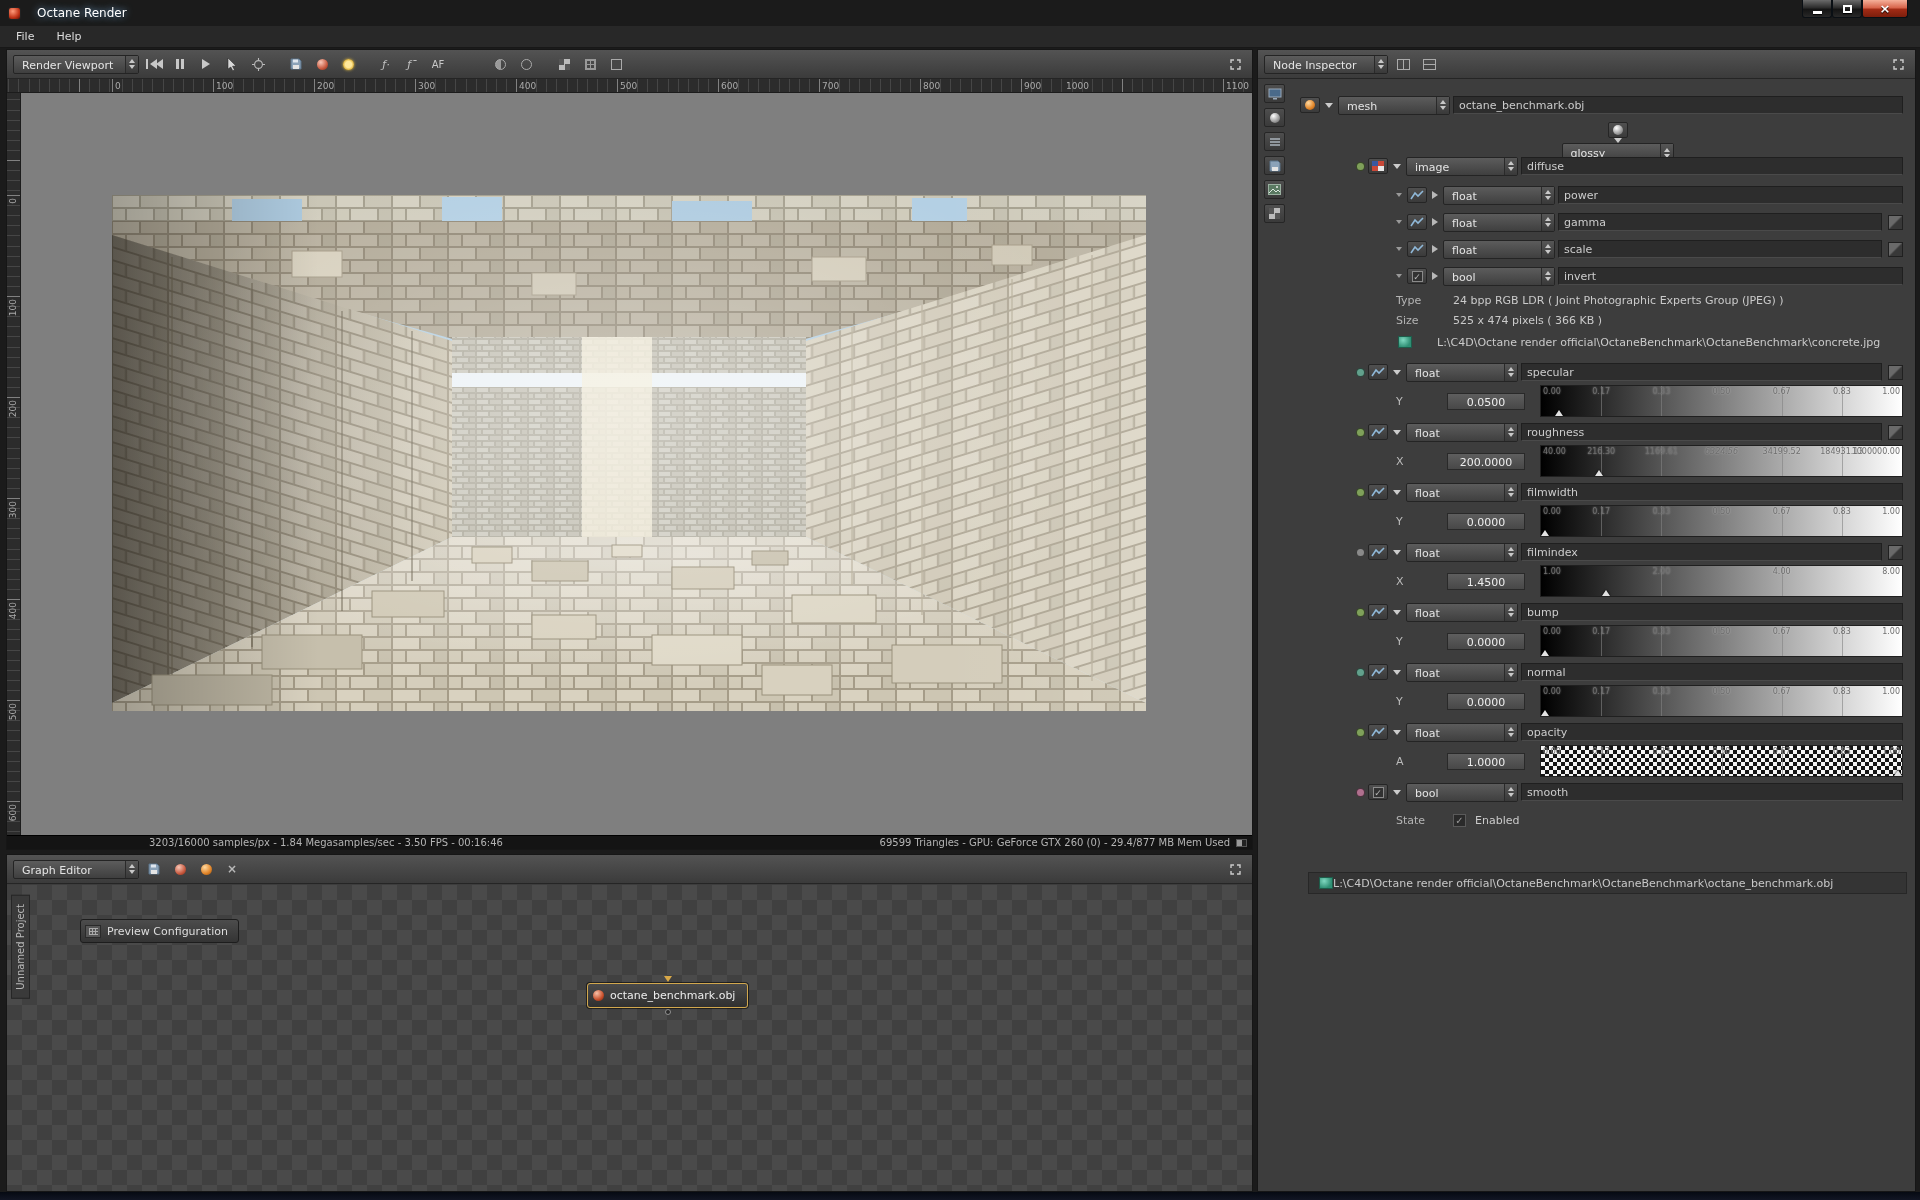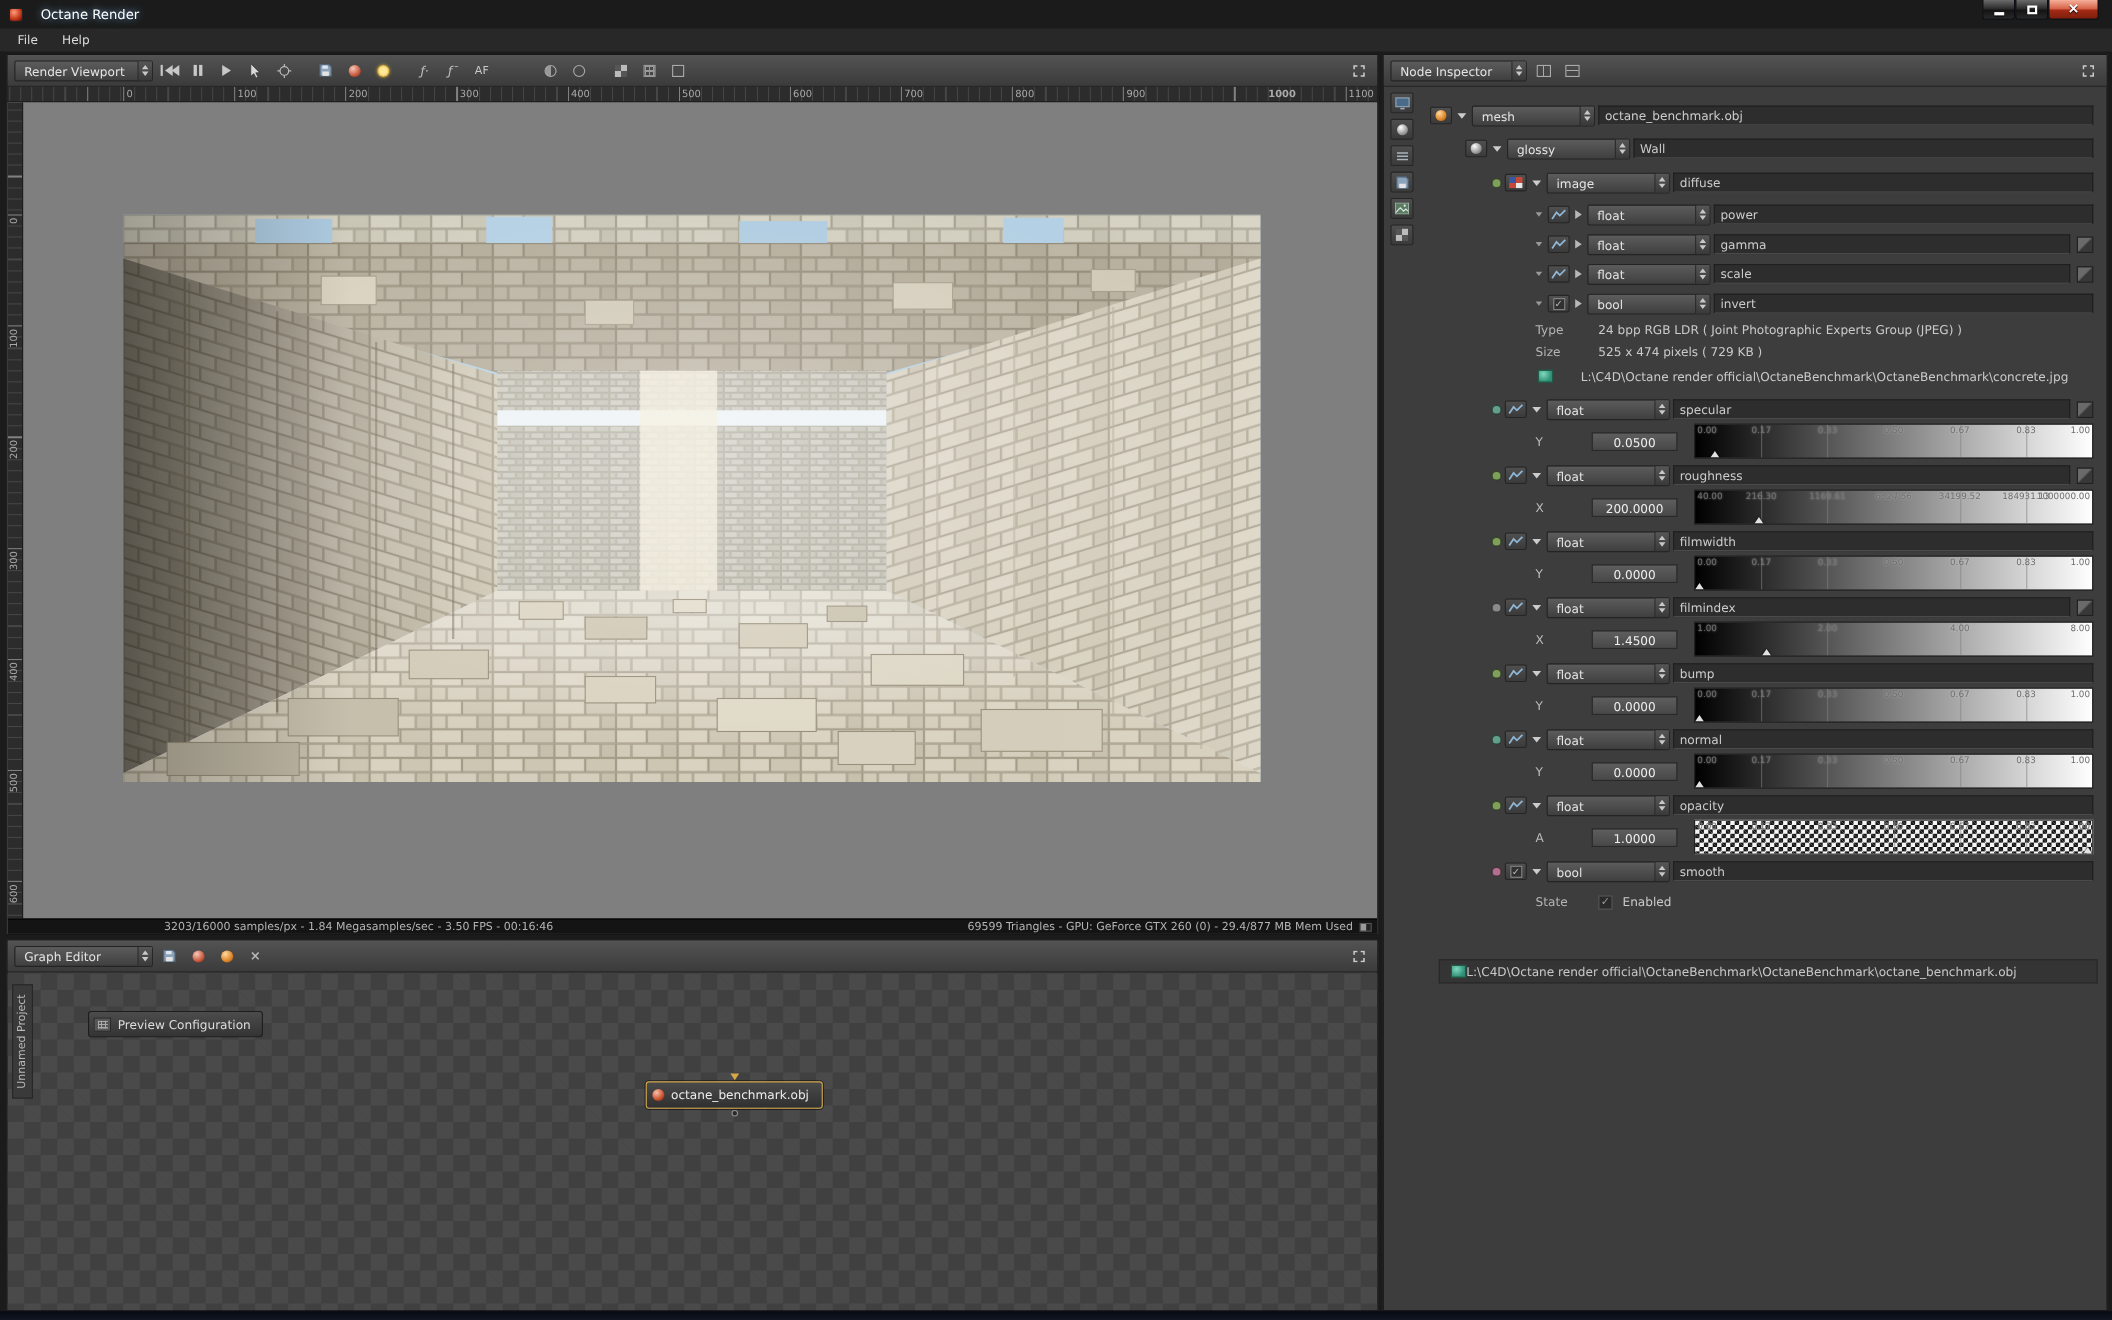--- a/index.html
+++ b/index.html
@@ -89,21 +89,21 @@
 .ballsm{width:11px;height:11px;border-radius:50%;background:radial-gradient(circle at 35% 30%,#f8c0a8,#c8502c 60%,#701c06);flex:none;}
 .inpin{position:absolute;top:-8px;left:50%;margin-left:-4px;width:0;height:0;border-left:4px solid transparent;border-right:4px solid transparent;border-top:6px solid #d8a848;}
 .outpin{position:absolute;bottom:-8px;left:50%;margin-left:-3px;width:6px;height:6px;border:1px solid #909090;border-radius:50%;background:#2a2a2a;}
 
 
 .side-strip{position:absolute;left:3px;top:34px;width:27px;display:flex;flex-direction:column;gap:5px;align-items:center;}
 .sbtn{width:21px;height:19px;background:linear-gradient(#4e4e4e,#3a3a3a);border:1px solid #262626;border-radius:2px;display:flex;align-items:center;justify-content:center;}
 .inspector-rows{position:absolute;left:36px;top:42px;width:613px;}
 .irow{display:flex;align-items:center;column-gap:3px;height:26px;margin-bottom:4px;padding-right:4px;}
 .ind0{padding-left:6px;}
-.ind1{padding-left:38px;}
+.ind1{padding-left:38px;flex-direction:column;}
 .ind2{padding-left:62px;margin-top:5px;}
 .isub{padding-left:100px;height:24px;margin-bottom:3px;}
 .vrow{padding-left:102px;height:24px;margin:0 0 6px;}
 .inforow{padding-left:102px;height:19px;margin-bottom:1px;}
 .filerow{padding-left:104px;height:22px;margin-bottom:6px;}
 .staterow{padding-left:102px;height:22px;}
 .pin{width:9px;height:9px;border-radius:50%;border:1px solid rgba(0,0,0,.55);flex:none;}
 .nicon{width:20px;height:16px;background:linear-gradient(#505050,#3a3a3a);border:1px solid #252525;border-radius:2px;display:flex;align-items:center;justify-content:center;flex:none;}
 .ball{width:10px;height:10px;border-radius:50%;}
 .ball.orange{background:radial-gradient(circle at 35% 30%,#ffd9a0,#e08428 60%,#8c4a10);}
@@ -247,21 +247,21 @@
         <span class="rlabel" style="left: 108px;">0</span>
         <span class="rlabel" style="left: 209px;">100</span>
         <span class="rlabel" style="left: 310px;">200</span>
         <span class="rlabel" style="left: 411px;">300</span>
         <span class="rlabel" style="left: 512px;">400</span>
         <span class="rlabel" style="left: 613px;">500</span>
         <span class="rlabel" style="left: 714px;">600</span>
         <span class="rlabel" style="left: 815px;">700</span>
         <span class="rlabel" style="left: 916px;">800</span>
         <span class="rlabel" style="left: 1017px;">900</span>
-        <span class="rlabel" style="left: 1146px; font-weight: bold;">1000</span>
+        <span class="rlabel" style="left: 1059px;">1000</span>
         <span class="rlabel" style="left: 1219px;">1100</span>
       </div>
 
     <div class="vbody">
       <div class="ruler-v" id="rulerV">
           <span class="rvlabel" style="top: 105px;">0</span>
           <span class="rvlabel" style="top: 206px;">100</span>
           <span class="rvlabel" style="top: 307px;">200</span>
           <span class="rvlabel" style="top: 408px;">300</span>
           <span class="rvlabel" style="top: 509px;">400</span>
@@ -599,21 +599,21 @@
             </span>
           </div>
           <div class="nfield">invert</div>
         </div>
         <div class="irow inforow">
           <span class="ilabel">Type</span>
           <span class="ivalue">24 bpp RGB LDR ( Joint Photographic Experts Group (JPEG) )</span>
         </div>
         <div class="irow inforow">
           <span class="ilabel">Size</span>
-          <span class="ivalue">525 x 474 pixels ( 729 KB )</span>
+          <span class="ivalue">525 x 474 pixels ( 366 KB )</span>
         </div>
         <div class="irow filerow">
           <span class="fileic"></span>
           <span class="ivalue" style="margin-left: 22px;">L:\C4D\Octane render official\OctaneBenchmark\OctaneBenchmark\concrete.jpg</span>
         </div>
         <div class="irow ind2">
           <i class="pin" style="background: rgb(98, 160, 140);"></i>
           <span class="nicon">
             <svg viewBox="0 0 14 10" width="14" height="10">
               <polyline points="1,9 5,3 8,6 13,1" fill="none" stroke="#8fb8d8" stroke-width="1.6"></polyline>

